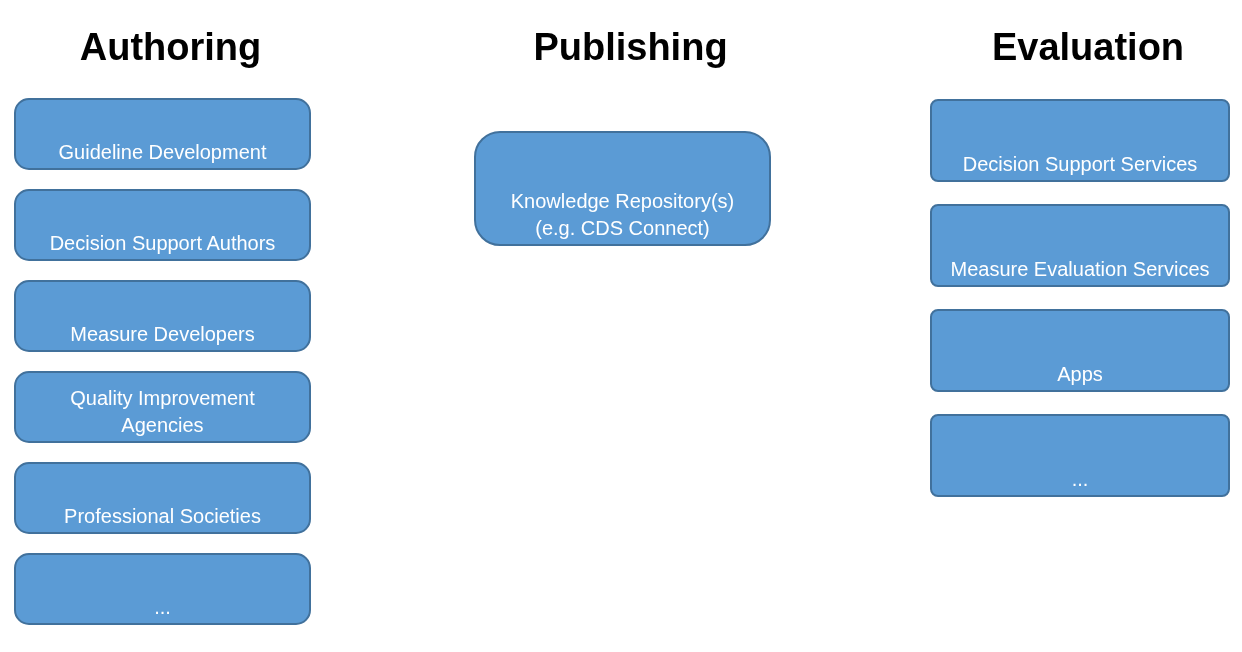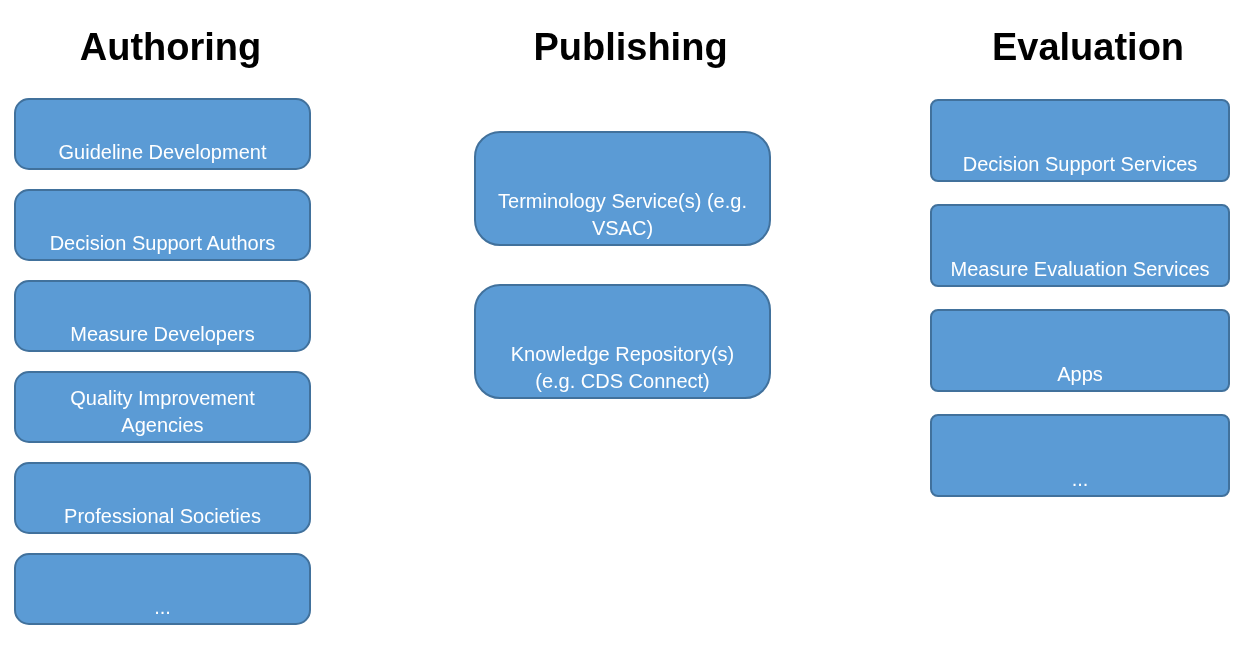--- a/index.html
+++ b/index.html
@@ -88,24 +88,20 @@
       <div class="node">
         <span class="node-label">...</span>
       </div>
     </div>
   </div>
 
   <div class="column col-publishing">
     <h1 class="col-title">Publishing</h1>
     <div class="nodes">
       <div class="node">
-        <span class="node-label">Terminology Service(s) (e.g.
-VSAC)</span>
-      </div>
-      <div class="node">
         <span class="node-label">Knowledge Repository(s)
 (e.g. CDS Connect)</span>
       </div>
     </div>
   </div>
 
   <div class="column col-evaluation">
     <h1 class="col-title">Evaluation</h1>
     <div class="nodes">
       <div class="node">

